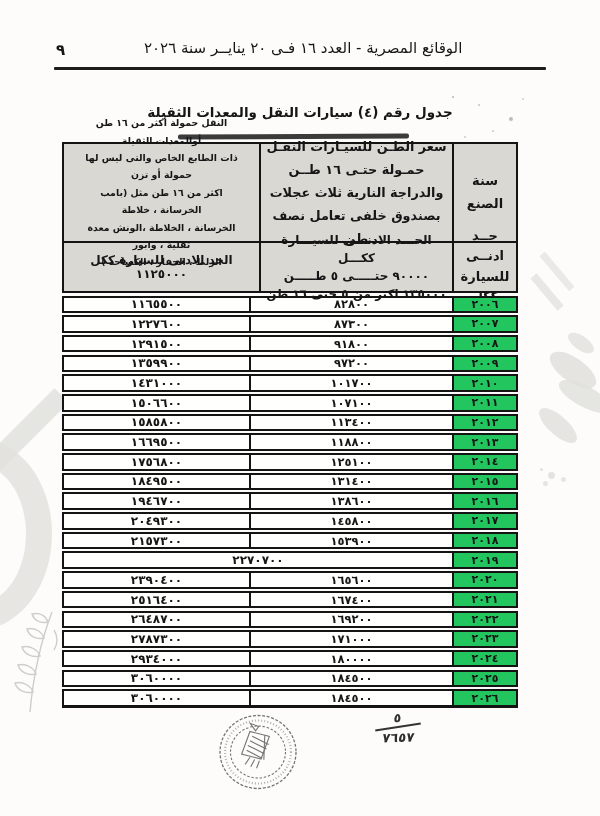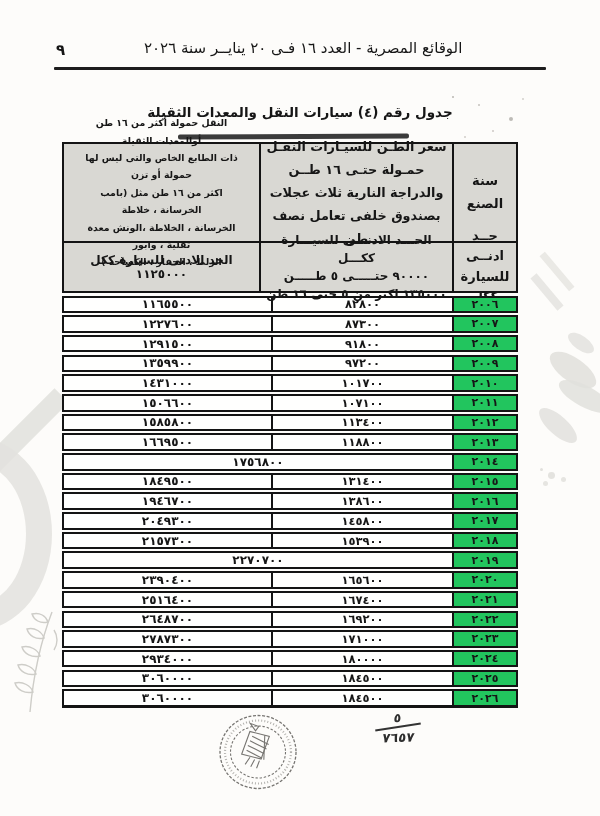--- a/index.html
+++ b/index.html
@@ -35,21 +35,21 @@
   .h1 .c-year{font-size:13px;font-weight:bold;line-height:1.7;}
   .h1 .c-mid{font-size:12.8px;font-weight:bold;line-height:1.8;}
   .h1 .c-left{font-size:9.4px;font-weight:bold;line-height:1.85;padding:0 16px;}
   .h2 .c-year{font-size:13px;font-weight:bold;line-height:1.55;}
   .h2 .c-mid{font-size:12px;font-weight:bold;line-height:1.5;}
   .h2 .c-left{font-size:12px;font-weight:bold;}
   .rows{margin-top:3px;}
   .drow{display:flex;border:2px solid #141414;height:17.6px;margin-bottom:2.1px;box-sizing:border-box;background:#fffffe;}
   .drow:last-child{border-bottom-width:3px;height:18.6px;}
   .drow .c-year{width:64px;border-left:2px solid #141414;background:#22c55e;font-size:11px;font-weight:bold;letter-spacing:2px;}
-  .drow .c-mid{width:181px;border-left:2px solid #141414;font-size:11.5px;font-weight:bold;letter-spacing:3px;}
+  .drow .c-mid{width:203px;border-left:2px solid #141414;font-size:11.5px;font-weight:bold;letter-spacing:3px;}
   .drow .c-left{font-size:12px;font-weight:bold;letter-spacing:3px;}
 
   
   .stamp{left:216px;top:712px;width:84px;height:82px;}
   .hand{left:364px;top:710px;width:68px;text-align:center;color:#2e2e2e;transform:rotate(-2deg);}
   .hand-top{font-size:12.5px;font-weight:bold;transform:skewX(-8deg);}
   .hand-line{width:46px;height:1.7px;background:#333;margin:1px auto 2px;transform:rotate(-7deg);}
   .hand-bottom{font-size:13px;font-weight:bold;letter-spacing:4px;transform:skewX(-10deg);}
 
   
@@ -170,20 +170,21 @@
         </div>
 
         <div class="drow">
           <div class="cell c-year rtl">٢٠١٣</div>
           <div class="cell c-mid rtl">١١٨٨٠٠</div>
           <div class="cell c-left rtl">١٦٦٩٥٠٠</div>
         </div>
 
         <div class="drow">
           <div class="cell c-year rtl">٢٠١٤</div>
+          <div class="cell c-mid rtl">١٢٥١٠٠</div>
           <div class="cell c-left rtl">١٧٥٦٨٠٠</div>
         </div>
 
         <div class="drow">
           <div class="cell c-year rtl">٢٠١٥</div>
           <div class="cell c-mid rtl">١٣١٤٠٠</div>
           <div class="cell c-left rtl">١٨٤٩٥٠٠</div>
         </div>
 
         <div class="drow">

